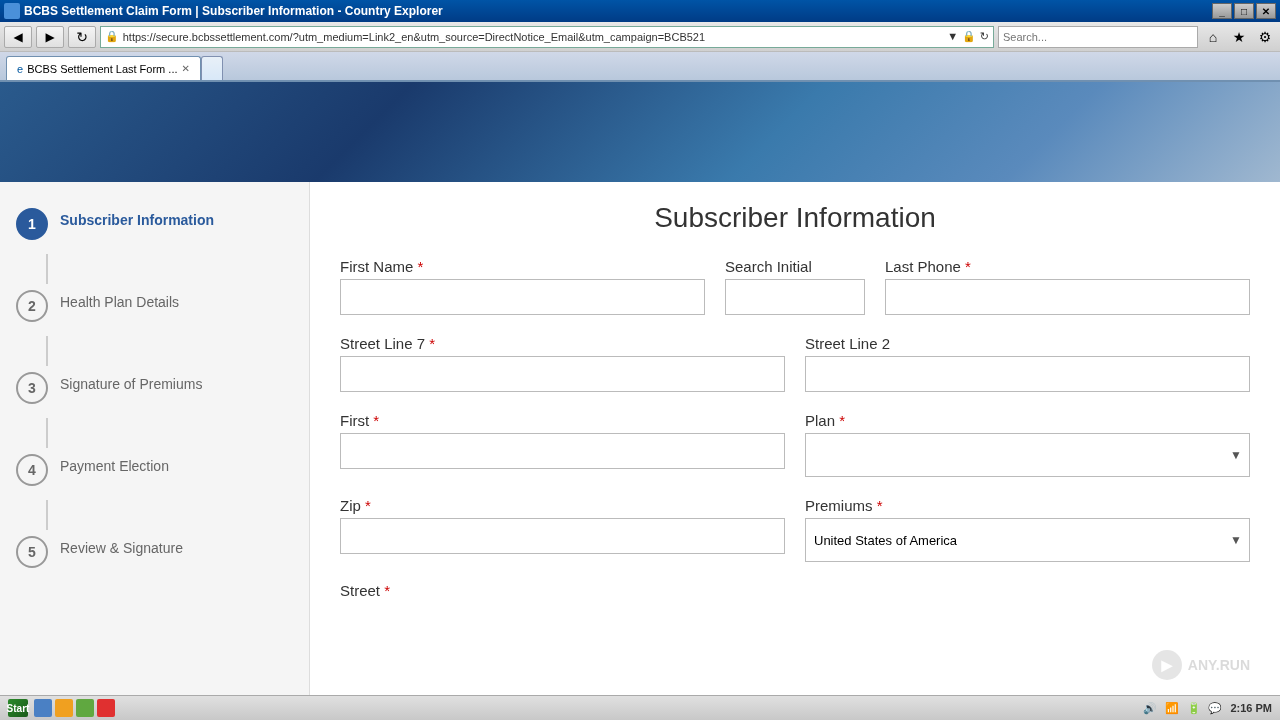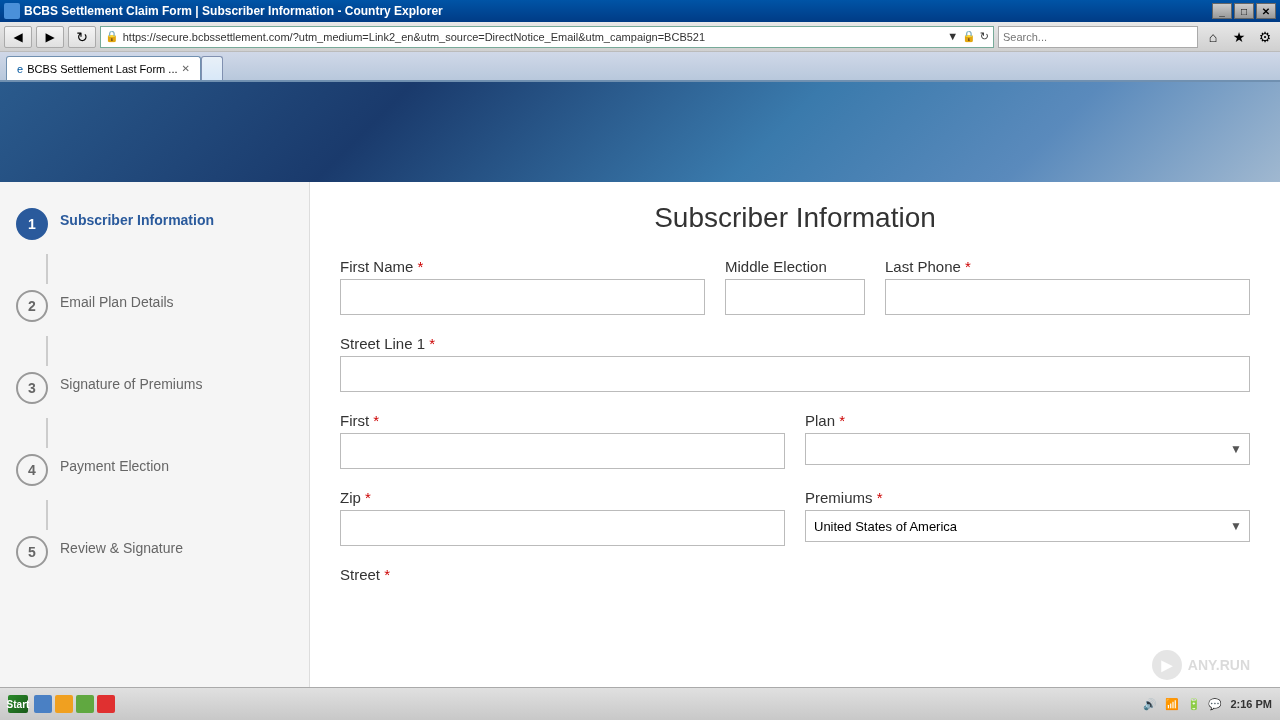--- a/index.html
+++ b/index.html
@@ -177,21 +177,21 @@
     .form-input {
       height: 36px;
       border: 1px solid #bbb;
       padding: 4px 8px;
       font-size: 13px;
       background: #fff;
       outline: none;
       width: 100%;
     }
     .form-select {
-      height: 32px;
+      height: 44px;
       border: 1px solid #bbb;
       padding: 4px 8px;
       font-size: 13px;
       background: #fff;
       outline: none;
       width: 100%;
       appearance: none;
       -webkit-appearance: none;
       cursor: pointer;
     }
@@ -209,21 +209,21 @@
     }
 
     
     .status-bar {
       height: 25px;
       background: linear-gradient(to bottom, #e0e0e0, #c8c8c8);
       border-top: 1px solid #aaa;
       display: flex;
       align-items: center;
       justify-content: space-between;
-      padding: 16px 8px;
+      padding: 8px 8px;
       font-size: 11px;
       color: #333;
       position: fixed;
       bottom: 0;
       left: 0;
       right: 0;
     }
     .status-right { display: flex; align-items: center; gap: 8px; }
     .status-time { font-weight: bold; }
 
@@ -309,21 +309,21 @@
           <span>Subscriber Information</span>
         </div>
       </div>
     </div>
     <div class="step-connector"></div>
 
     <div class="step-item">
       <div class="step-circle">2</div>
       <div>
         <div class="step-label">
-          <span>Email Plan Details</span>
+          <span>Health Plan Details</span>
         </div>
       </div>
     </div>
     <div class="step-connector"></div>
 
     <div class="step-item">
       <div class="step-circle">3</div>
       <div>
         <div class="step-label">
           <span>Signature of Premiums</span>
@@ -357,38 +357,42 @@
 
     <div class="form-row">
       <div class="form-group large">
         <label class="form-label">
           <span>First Name</span>
           <span class="required-star">*</span>
         </label>
         <input class="form-input" type="text" style="">
       </div>
       <div class="form-group small">
-        <label class="form-label">Middle Election</label>
+        <label class="form-label">Search Initial</label>
         <input class="form-input" type="text" style="">
       </div>
       <div class="form-group large">
         <label class="form-label">
           <span>Last Phone</span>
           <span class="required-star">*</span>
         </label>
         <input class="form-input" type="text" style="">
       </div>
     </div>
 
     <div class="form-row">
       <div class="form-group large">
         <label class="form-label">
-          <span>Street Line 1</span>
-          <span class="required-star">*</span>
-        </label>
+          <span>Street Line 7</span>
+          <span class="required-star">*</span>
+        </label>
+        <input class="form-input" type="text" style="">
+      </div>
+      <div class="form-group large">
+        <label class="form-label">Street Line 2</label>
         <input class="form-input" type="text" style="">
       </div>
     </div>
 
     <div class="form-row">
       <div class="form-group large">
         <label class="form-label">
           <span>First</span>
           <span class="required-star">*</span>
         </label>

